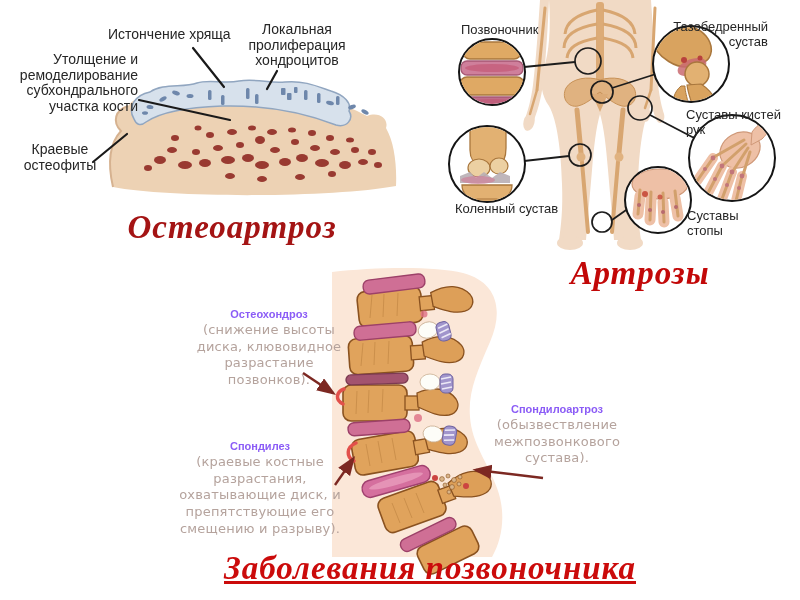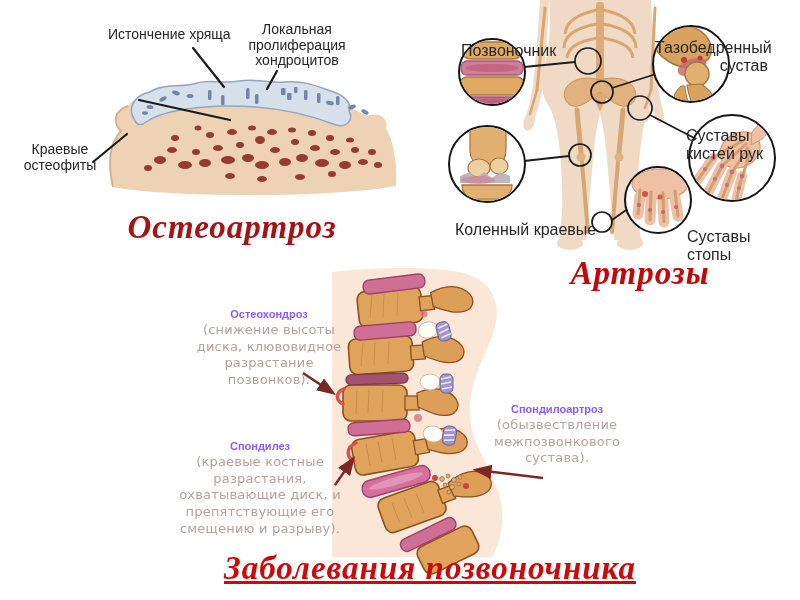--- a/index.html
+++ b/index.html
@@ -6,21 +6,21 @@
   .canvas{
     position:relative;width:800px;height:600px;background:#ffffff;
     overflow:hidden;font-family:"Liberation Sans",sans-serif;
   }
   .art{position:absolute;left:0;top:0;}
   .lbl{
     position:absolute;font-family:"Liberation Sans",sans-serif;
     font-size:14px;line-height:1.12;color:#262626;font-weight:500;
     white-space:pre-line;
   }
-  .lbl.small{font-size:16px;margin-top:19px;}
+  .lbl.small{font-size:13px;}
   .center{text-align:center;}
   .right{text-align:right;}
   .title{
     position:absolute;font-family:"Liberation Serif",serif;
     font-weight:700;font-style:italic;font-size:33px;letter-spacing:1px;
     text-align:center;line-height:1.05;
   }
   .title-a{color:#a41414;}
   .title-b{color:#c20808;}
   .title-c{color:#cb0b0b;text-decoration:underline;}
@@ -415,27 +415,28 @@
     <g stroke="#7c2822" stroke-width="2.4" fill="none">
       <line x1="303" y1="373" x2="333" y2="393" marker-end="url(#ah)"></line>
       <line x1="335" y1="485" x2="353" y2="459" marker-end="url(#ah)"></line>
       <line x1="543" y1="478" x2="476" y2="470" marker-end="url(#ah)"></line>
     </g>
   </g>
 </svg>
 
 <div class="lbl center" style="left:243px;top:22px;width:108px;">Локальная пролиферация хондроцитов</div>
 <div class="lbl" style="left:108px;top:27px;white-space:nowrap;">Истончение хряща</div>
+<div class="lbl right" style="left:2px;top:52px;width:136px;">Утолщение и ремоделирование субхондрального участка кости</div>
 <div class="lbl center" style="left:14px;top:142px;width:92px;">Краевые остеофиты</div>
 <div class="title title-a" style="left:112px;top:210px;width:240px;">Остеоартроз</div>
 
 <div class="lbl small" style="left:461px;top:23px;white-space:nowrap;">Позвоночник</div>
 <div class="lbl small right" style="left:655px;top:20px;width:113px;text-align:right;">Тазобедренный сустав</div>
 <div class="lbl small" style="left:686px;top:108px;width:102px;">Суставы кистей рук</div>
-<div class="lbl small" style="left:455px;top:202px;white-space:nowrap;">Коленный краевые</div>
+<div class="lbl small" style="left:455px;top:202px;white-space:nowrap;">Коленный сустав</div>
 <div class="lbl small" style="left:687px;top:209px;width:70px;">Суставы стопы</div>
 <div class="title title-b" style="left:540px;top:256px;width:200px;">Артрозы</div>
 
 <div class="anno" style="left:193px;top:308px;width:152px;">
   <div class="name">Остеохондроз</div>
   <div class="desc">(снижение высоты диска, клювовидное разрастание позвонков).</div>
 </div>
 <div class="anno" style="left:490px;top:403px;width:134px;">
   <div class="name">Спондилоартроз</div>
   <div class="desc">(обызвествление межпозвонкового сустава).</div>

